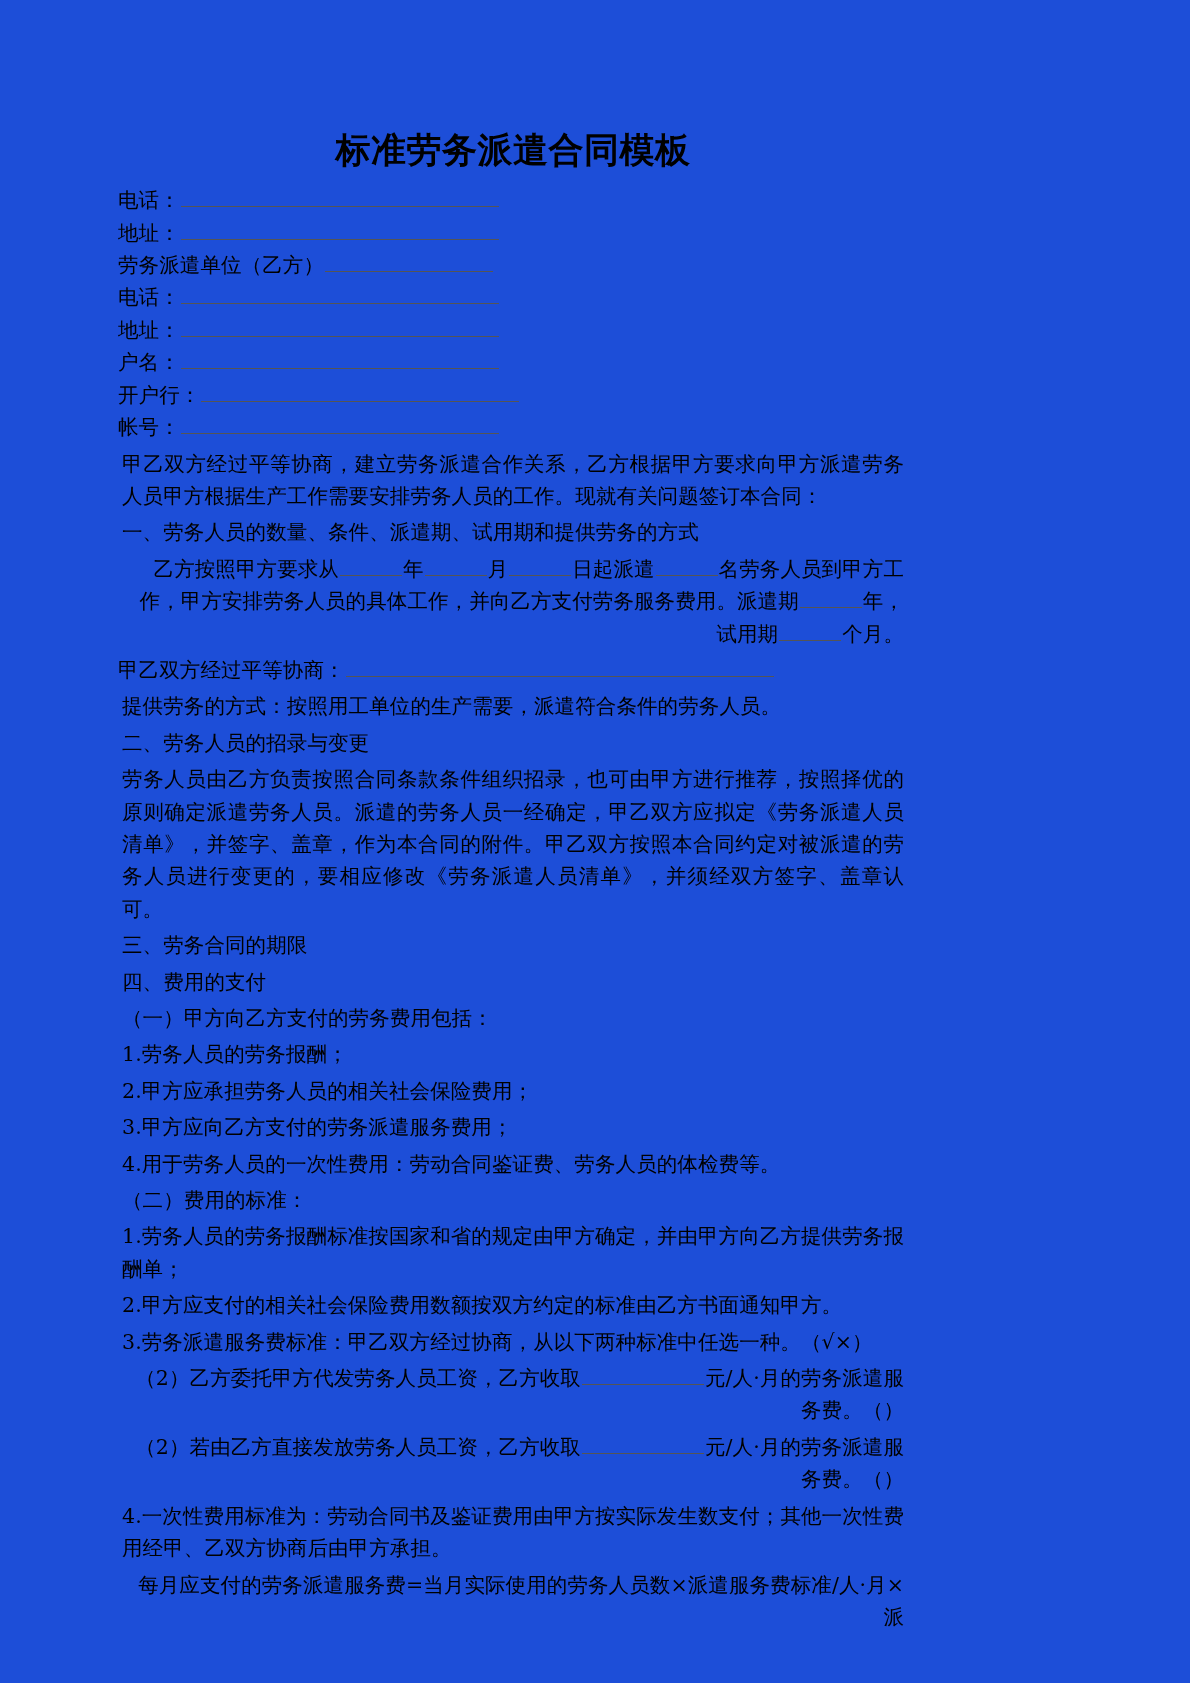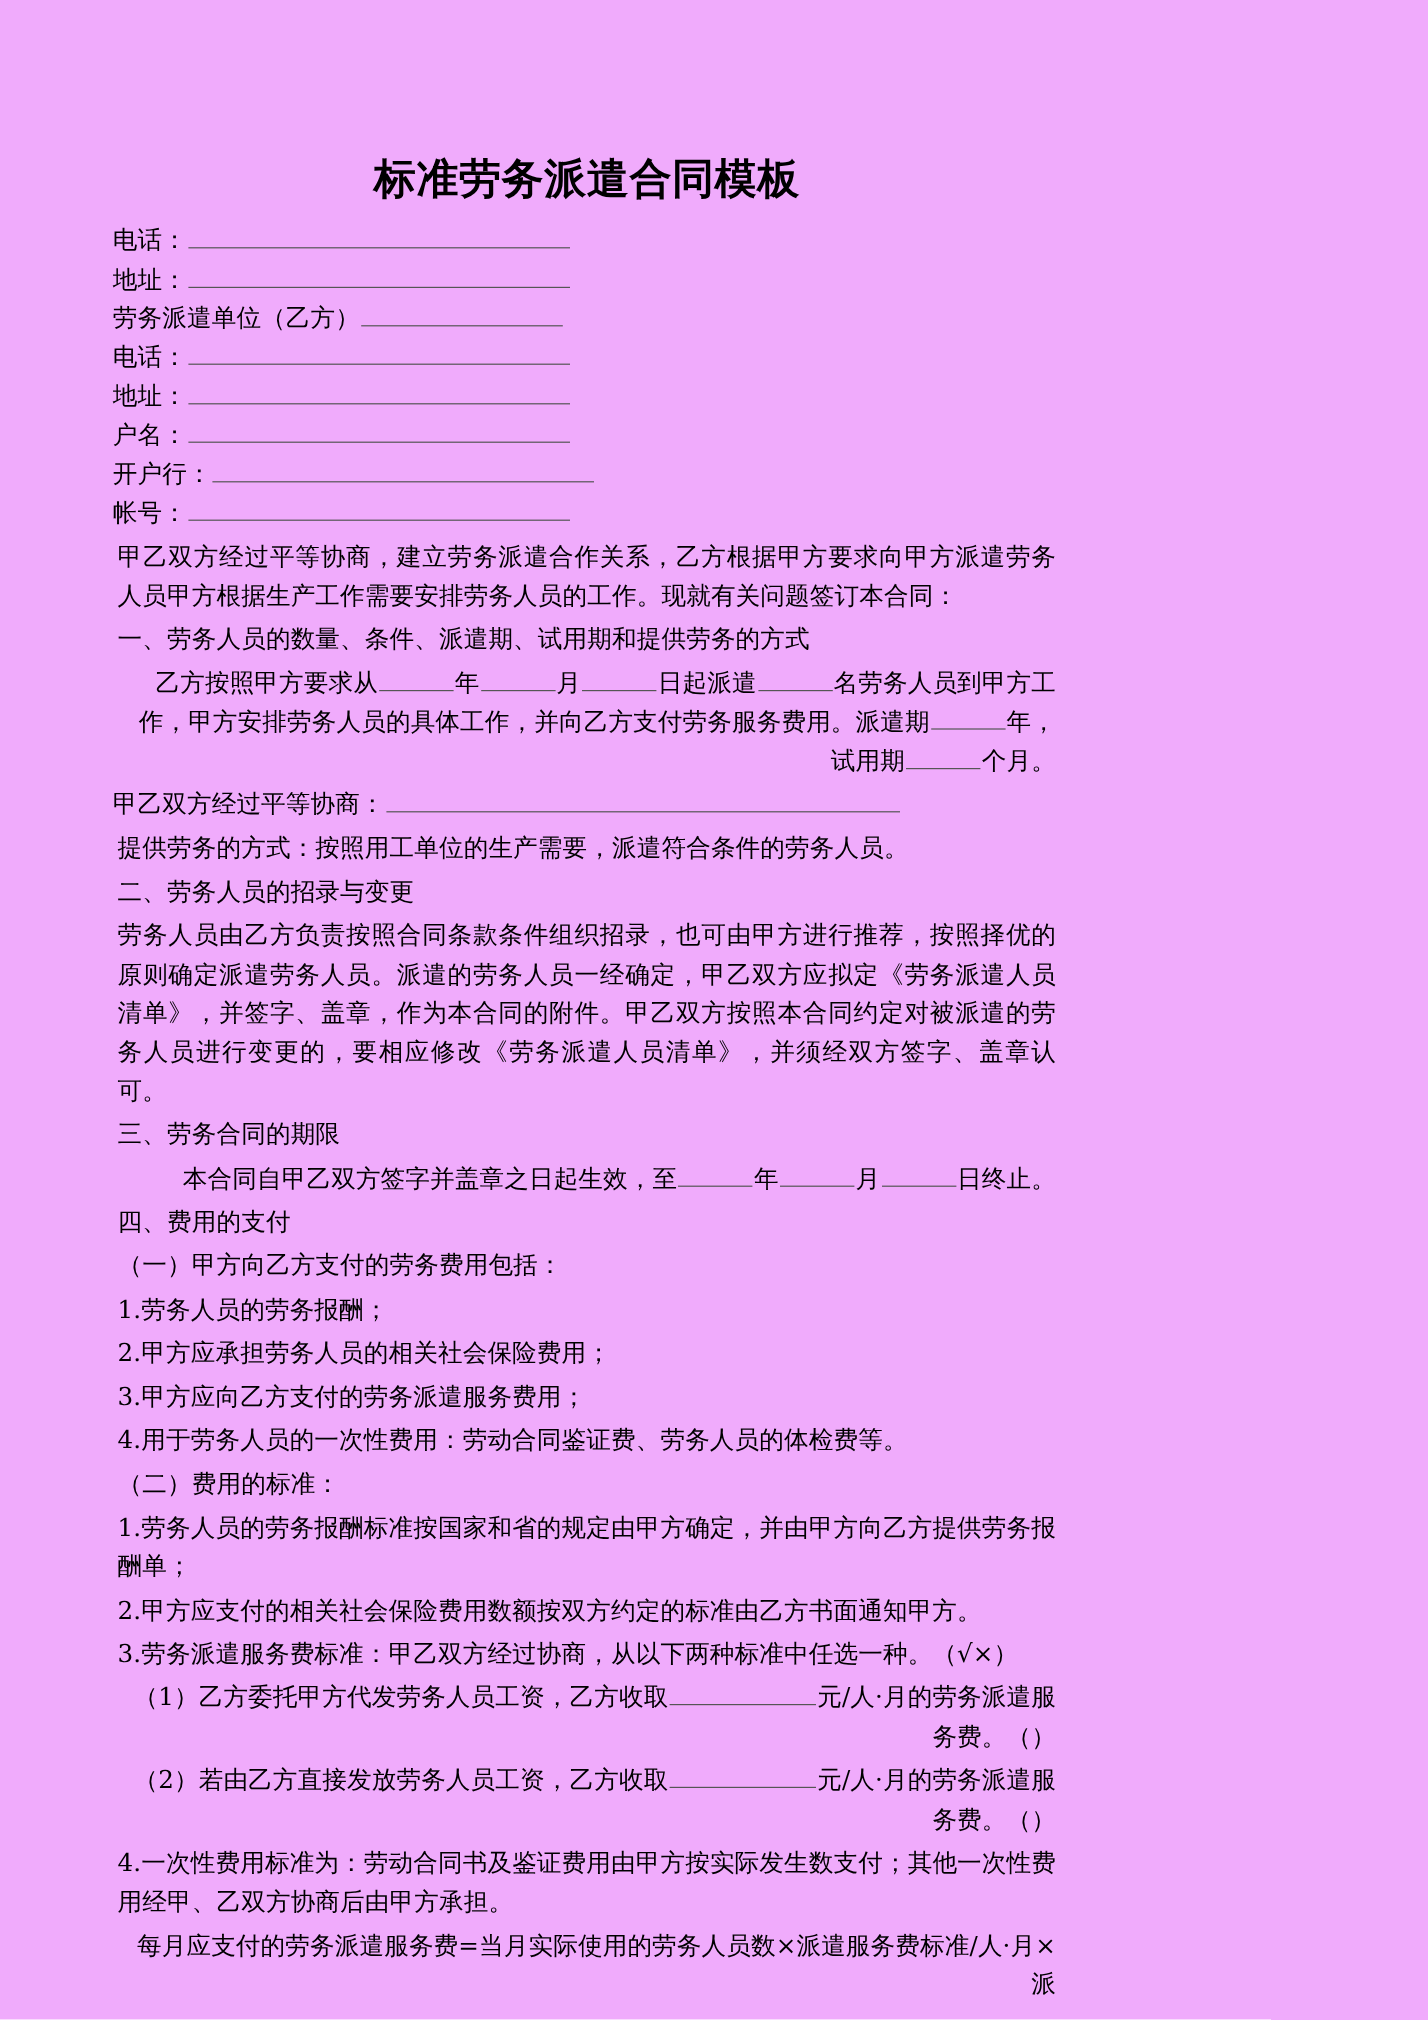--- a/index.html
+++ b/index.html
@@ -11,23 +11,23 @@
     width: 1190px;
     height: 1683px;
     font-family: "DejaVu Serif", "Liberation Serif", serif;
     color: #000000;
     overflow: hidden;
   }
   .page {
     position: relative;
     width: 1190px;
     height: 1683px;
-    background: #f0abfc;
+    background: #1d4ed8;
     box-sizing: border-box;
-    padding: 130px 232px 0 94px;
+    padding: 130px 232px 0 118px;
   }
   .doc-title {
     font-family: "DejaVu Sans", "Liberation Sans", sans-serif;
     font-weight: bold;
     font-size: 35px;
     line-height: 1.15;
     text-align: center;
     margin: 0 0 14px 0;
     letter-spacing: 0.5px;
     width: 790px;
@@ -110,31 +110,30 @@
     <p class="para-nowrap-tail lead"><span>乙方按照甲方要求从</span><span class="blank b-small"></span><span>年</span><span class="blank b-small"></span><span>月</span><span class="blank b-small"></span><span>日起派遣</span><span class="blank b-small"></span><span>名劳务人员到甲方工作，甲方安排劳务人员的具体工作，并向乙方支付劳务服务费用。派遣期</span><span class="blank b-small"></span><span>年，试用期</span><span class="blank b-small"></span><span>个月。</span></p>
     <div class="line">
       <span>甲乙双方经过平等协商：</span><span class="blank b-cond"></span>
     </div>
     <p class="para lead">提供劳务的方式：按照用工单位的生产需要，派遣符合条件的劳务人员。</p>
 
     <p class="para lead">二、劳务人员的招录与变更</p>
     <p class="para lead">劳务人员由乙方负责按照合同条款条件组织招录，也可由甲方进行推荐，按照择优的原则确定派遣劳务人员。派遣的劳务人员一经确定，甲乙双方应拟定《劳务派遣人员清单》，并签字、盖章，作为本合同的附件。甲乙双方按照本合同约定对被派遣的劳务人员进行变更的，要相应修改《劳务派遣人员清单》，并须经双方签字、盖章认可。</p>
 
     <p class="para lead">三、劳务合同的期限</p>
-    <p class="para-nowrap-tail lead"><span>本合同自甲乙双方签字并盖章之日起生效，至</span><span class="blank b-small"></span><span>年</span><span class="blank b-small"></span><span>月</span><span class="blank b-small"></span><span>日终止。</span></p>
 
     <p class="para lead">四、费用的支付</p>
     <p class="para lead">（一）甲方向乙方支付的劳务费用包括：</p>
     <p class="para lead">1.劳务人员的劳务报酬；</p>
     <p class="para lead">2.甲方应承担劳务人员的相关社会保险费用；</p>
     <p class="para lead">3.甲方应向乙方支付的劳务派遣服务费用；</p>
     <p class="para lead">4.用于劳务人员的一次性费用：劳动合同鉴证费、劳务人员的体检费等。</p>
     <p class="para lead">（二）费用的标准：</p>
     <p class="para lead">1.劳务人员的劳务报酬标准按国家和省的规定由甲方确定，并由甲方向乙方提供劳务报酬单；</p>
     <p class="para lead">2.甲方应支付的相关社会保险费用数额按双方约定的标准由乙方书面通知甲方。</p>
     <p class="para lead">3.劳务派遣服务费标准：甲乙双方经过协商，从以下两种标准中任选一种。（√×）</p>
-    <p class="para-nowrap-tail lead"><span>（1）乙方委托甲方代发劳务人员工资，乙方收取</span><span class="blank b-money"></span><span>元/人·月的劳务派遣服务费。（）</span></p>
+    <p class="para-nowrap-tail lead"><span>（2）乙方委托甲方代发劳务人员工资，乙方收取</span><span class="blank b-money"></span><span>元/人·月的劳务派遣服务费。（）</span></p>
     <p class="para-nowrap-tail lead"><span>（2）若由乙方直接发放劳务人员工资，乙方收取</span><span class="blank b-money"></span><span>元/人·月的劳务派遣服务费。（）</span></p>
     <p class="para lead">4.一次性费用标准为：劳动合同书及鉴证费用由甲方按实际发生数支付；其他一次性费用经甲、乙双方协商后由甲方承担。</p>
     <p class="para-nowrap-tail lead">每月应支付的劳务派遣服务费=当月实际使用的劳务人员数×派遣服务费标准/人·月×派</p>
 
   </div>
 </div>
 
 </body></html>

